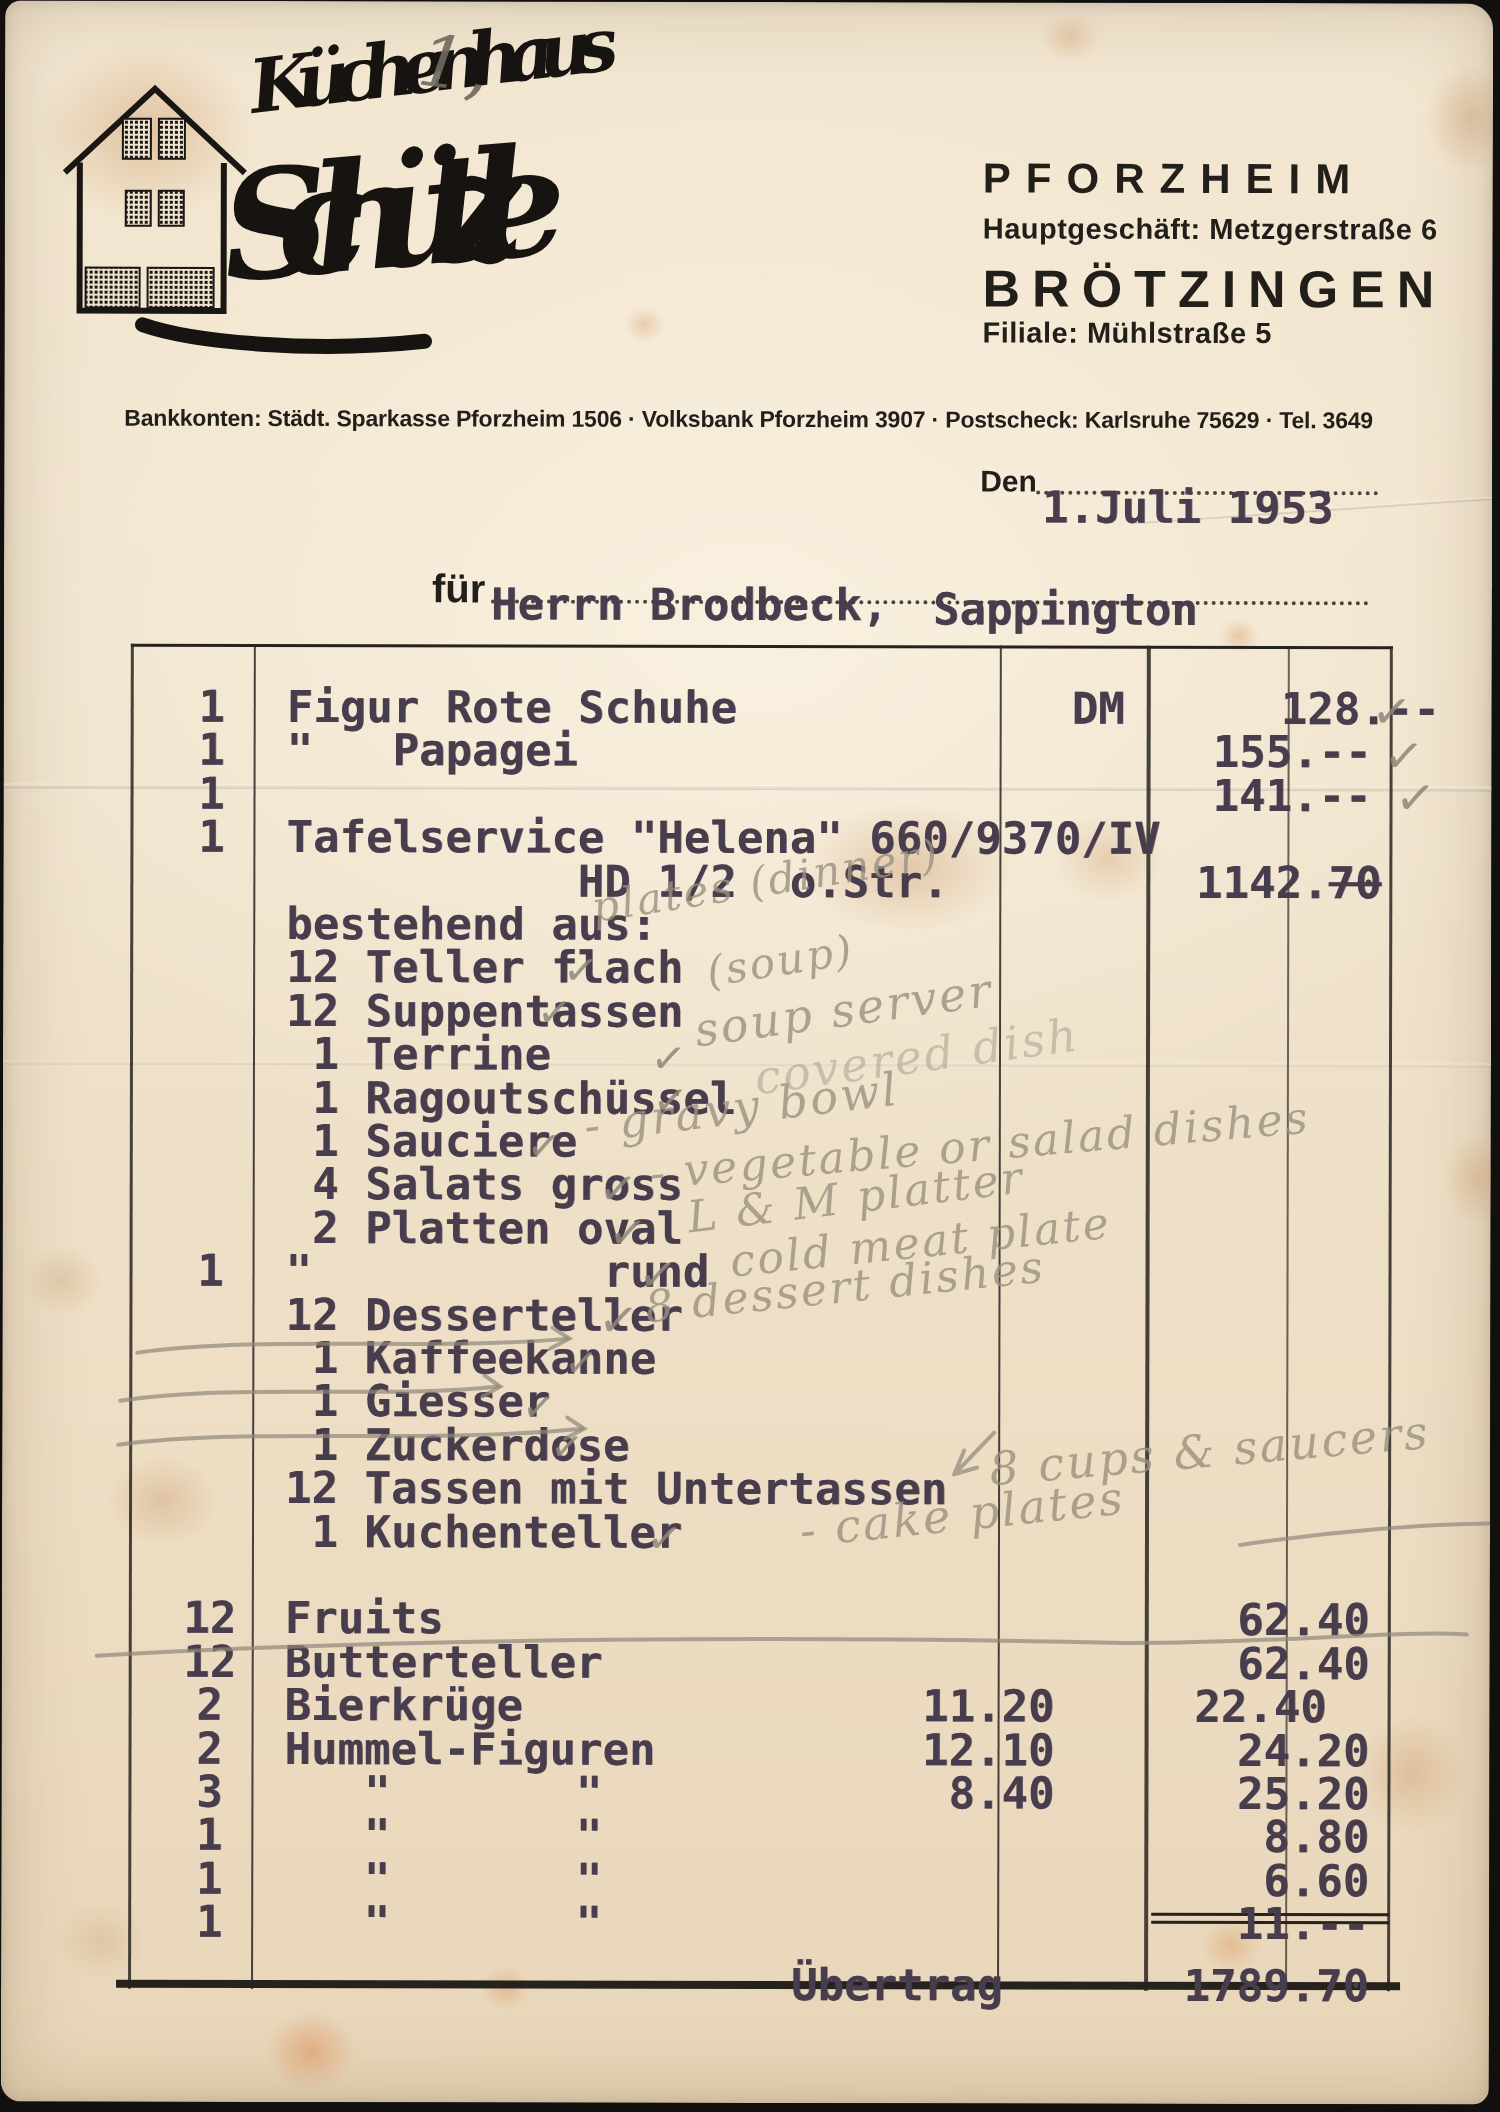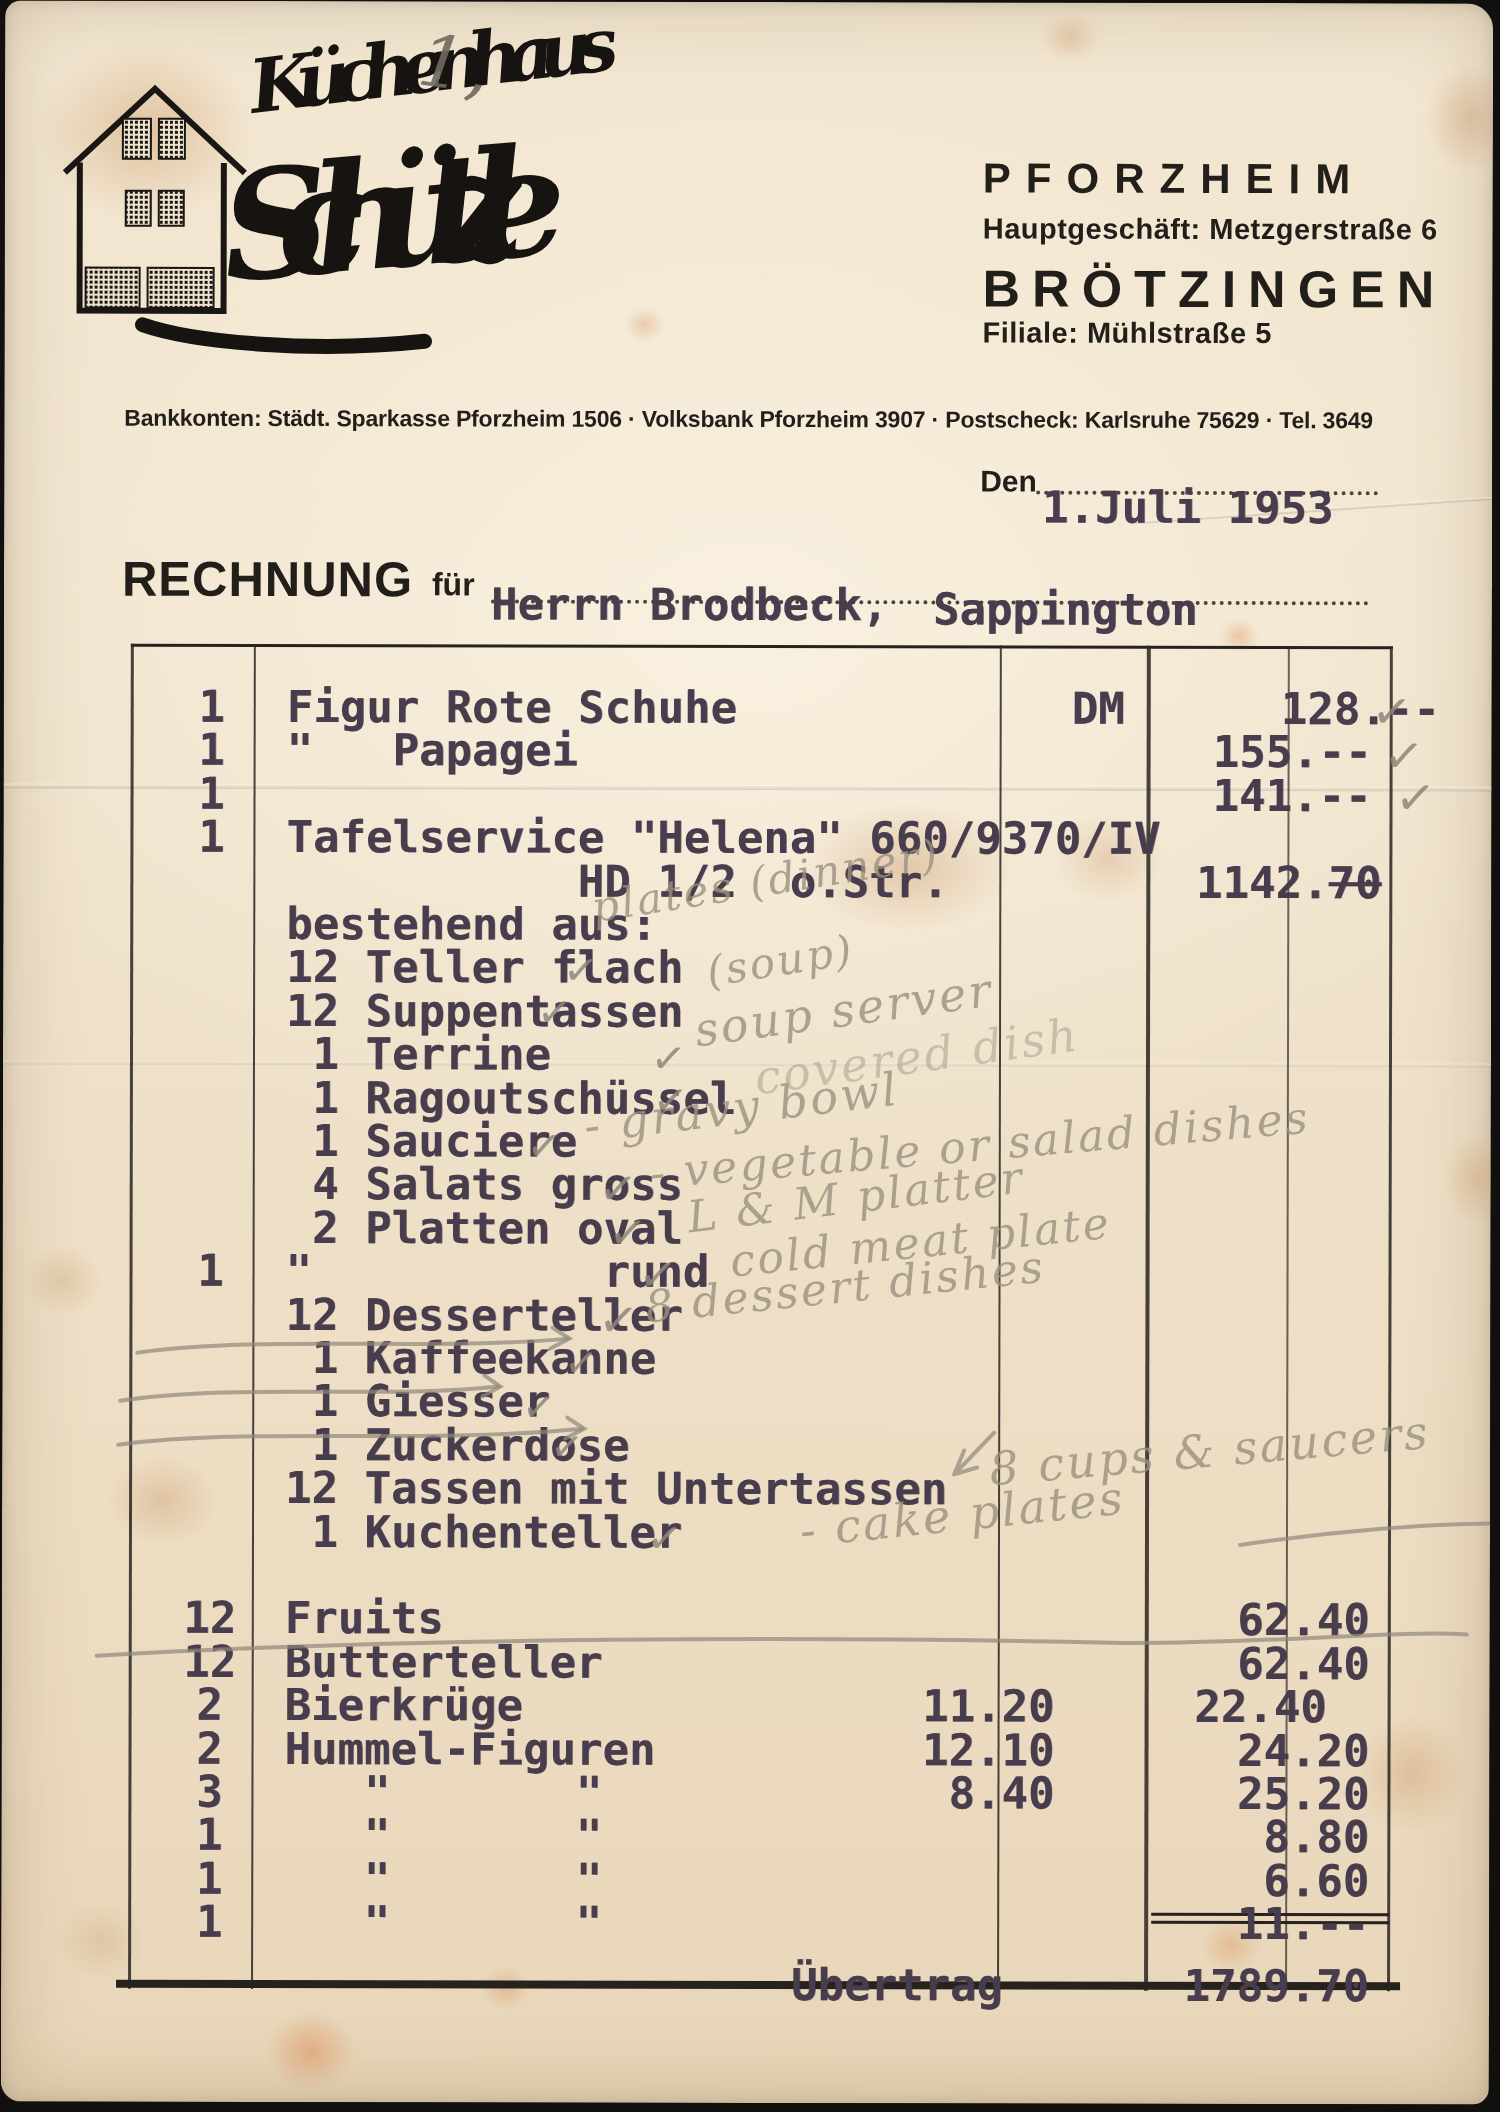--- a/index.html
+++ b/index.html
@@ -89,22 +89,21 @@
   <div class="print" style="left:978px;top:210px;font-size:29px;font-weight:600;letter-spacing:.5px;">Hauptgeschäft: Metzgerstraße 6</div>
   <div class="print" style="left:978px;top:256px;font-size:52px;font-weight:bold;letter-spacing:12px;">BRÖTZINGEN</div>
   <div class="print" style="left:978px;top:314px;font-size:29px;font-weight:600;letter-spacing:.5px;">Filiale: Mühlstraße 5</div>
 
   <div class="print" style="left:120px;top:404px;font-size:23px;font-weight:bold;letter-spacing:-0.2px;">Bankkonten: Städt. Sparkasse Pforzheim 1506 · Volksbank Pforzheim 3907 · Postscheck: Karlsruhe 75629 · Tel. 3649</div>
 
   <div class="print" style="left:976px;top:462px;font-size:30px;font-weight:600;">Den</div>
   <div class="dotted" style="left:1032px;top:488px;width:342px;"></div>
   <div class="typed" style="left:1038px;top:450px;">1.Juli 1953</div>
 
-  <div class="print" style="left:118px;top:550px;font-size:49px;font-weight:bold;letter-spacing:1px;">RECHNUNG</div>
-  <div class="print" style="left:428px;top:565px;font-size:32px;font-weight:600;">für</div>
+  <div class="print" style="left:428px;top:565px;font-size:40px;font-weight:600;">für</div>
   <div class="dotted" style="left:487px;top:598px;width:878px;"></div>
   <div class="typed" style="left:487px;top:548px;">Herrn Brodbeck,</div>
   <div class="typed" style="left:929px;top:552px;">Sappington</div>
 
   <div class="hline" style="left:127px;top:643px;width:1262px;height:3px;"></div>
   <div class="vline" style="left:127px;top:643px;width:3px;height:1345px;"></div>
   <div class="vline" style="left:250px;top:643px;width:2px;height:1345px;"></div>
   <div class="vline" style="left:996px;top:643px;width:2px;height:1345px;"></div>
   <div class="vline" style="left:1143px;top:643px;width:4px;height:1345px;"></div>
   <div class="vline" style="left:1284px;top:643px;width:2px;height:1345px;opacity:.7;"></div>

